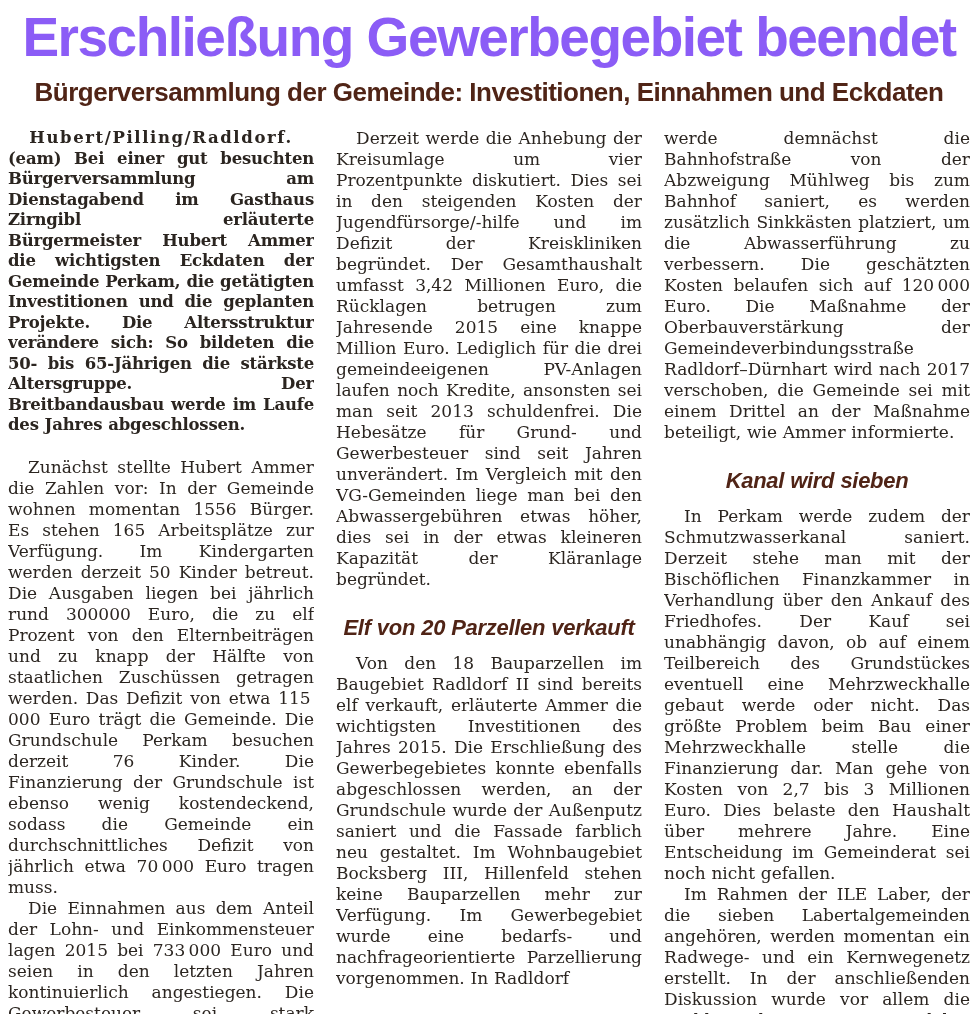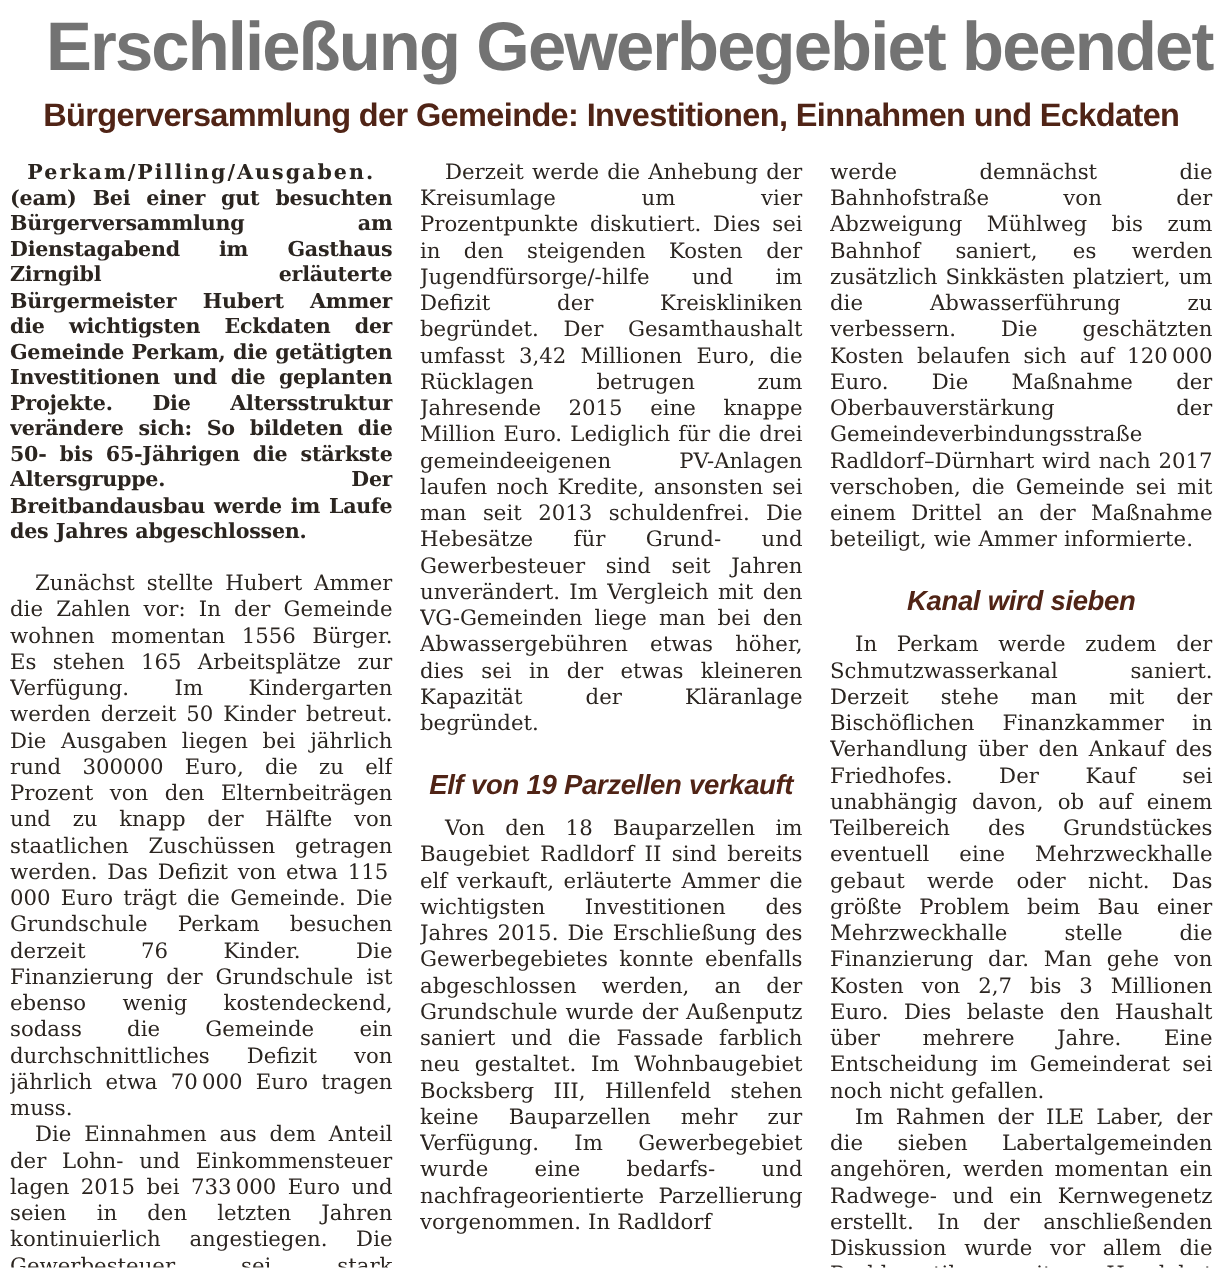--- a/index.html
+++ b/index.html
@@ -17,22 +17,22 @@
     padding: 6px 8px 0 8px;
     background: #ffffff;
   }
   
   .headline {
     font-family: "Liberation Sans", sans-serif;
     font-weight: 700;
     font-size: 55px;
     line-height: 62px;
     letter-spacing: -1.5px;
-    color: #737373;
-    text-align: right;
+    color: #8b5cf6;
+    text-align: center;
     margin: 0;
     white-space: nowrap;
   }
   .deck {
     font-family: "Liberation Sans", sans-serif;
     font-weight: 700;
     font-size: 26px;
     letter-spacing: -0.5px;
     color: #502416;
     text-align: center;
@@ -92,30 +92,30 @@
 <div class="page">
 
   <h1 class="headline">Erschließung Gewerbegebiet beendet</h1>
 
   <h2 class="deck">Bürgerversammlung der Gemeinde: Investitionen, Einnahmen und Eckdaten</h2>
 
   <div class="cols">
 
     <div class="col">
       <p class="lead">
-        <span class="dateline">Perkam/Pilling/Ausgaben.</span>
+        <span class="dateline">Hubert/Pilling/Radldorf.</span>
         <span>(eam) Bei einer gut besuchten Bürgerversammlung am Dienstagabend im Gasthaus Zirngibl erläuterte Bürgermeister Hubert Ammer die wichtigsten Eckdaten der Gemeinde Perkam, die getätigten Investitionen und die geplanten Projekte. Die Altersstruktur verändere sich: So bildeten die 50- bis 65-Jährigen die stärkste Altersgruppe. Der Breitbandausbau werde im Laufe des Jahres abgeschlossen.</span>
       </p>
       <p class="body">Zunächst stellte Hubert Ammer die Zahlen vor: In der Gemeinde wohnen momentan 1556 Bürger. Es stehen 165 Arbeitsplätze zur Verfügung. Im Kindergarten werden derzeit 50 Kinder betreut. Die Ausgaben liegen bei jährlich rund 300000 Euro, die zu elf Prozent von den Elternbeiträgen und zu knapp der Hälfte von staatlichen Zuschüssen getragen werden. Das Defizit von etwa 115 000 Euro trägt die Gemeinde. Die Grundschule Perkam besuchen derzeit 76 Kinder. Die Finanzierung der Grundschule ist ebenso wenig kostendeckend, sodass die Gemeinde ein durchschnittliches Defizit von jährlich etwa 70 000 Euro tragen muss.</p>
       <p class="body">Die Einnahmen aus dem Anteil der Lohn- und Einkommensteuer lagen 2015 bei 733 000 Euro und seien in den letzten Jahren kontinuierlich angestiegen. Die Gewerbesteuer sei stark schwankend, im letzten Jahr kamen dem Haushalt rund 250 000 Euro zugute. Einen größeren Betrag stellen die Schlüsselzu-</p>
     </div>
 
     <div class="col">
       <p class="body">Derzeit werde die Anhebung der Kreisumlage um vier Prozentpunkte diskutiert. Dies sei in den steigenden Kosten der Jugendfürsorge/-hilfe und im Defizit der Kreiskliniken begründet. Der Gesamthaushalt umfasst 3,42 Millionen Euro, die Rücklagen betrugen zum Jahresende 2015 eine knappe Million Euro. Lediglich für die drei gemeindeeigenen PV-Anlagen laufen noch Kredite, ansonsten sei man seit 2013 schuldenfrei. Die Hebesätze für Grund- und Gewerbesteuer sind seit Jahren unverändert. Im Vergleich mit den VG-Gemeinden liege man bei den Abwassergebühren etwas höher, dies sei in der etwas kleineren Kapazität der Kläranlage begründet.</p>
-      <h3 class="subhead">Elf von 19 Parzellen verkauft</h3>
+      <h3 class="subhead">Elf von 20 Parzellen verkauft</h3>
       <p class="body">Von den 18 Bauparzellen im Baugebiet Radldorf II sind bereits elf verkauft, erläuterte Ammer die wichtigsten Investitionen des Jahres 2015. Die Erschließung des Gewerbegebietes konnte ebenfalls abgeschlossen werden, an der Grundschule wurde der Außenputz saniert und die Fassade farblich neu gestaltet. Im Wohnbaugebiet Bocksberg III, Hillenfeld stehen keine Bauparzellen mehr zur Verfügung. Im Gewerbegebiet wurde eine bedarfs- und nachfrageorientierte Parzellierung vorgenommen. In Radldorf</p>
     </div>
 
     <div class="col">
       <p class="body cont">werde demnächst die Bahnhofstraße von der Abzweigung Mühlweg bis zum Bahnhof saniert, es werden zusätzlich Sinkkästen platziert, um die Abwasserführung zu verbessern. Die geschätzten Kosten belaufen sich auf 120 000 Euro. Die Maßnahme der Oberbauverstärkung der Gemeindeverbindungsstraße Radldorf–Dürnhart wird nach 2017 verschoben, die Gemeinde sei mit einem Drittel an der Maßnahme beteiligt, wie Ammer informierte.</p>
       <h3 class="subhead">Kanal wird sieben</h3>
       <p class="body">In Perkam werde zudem der Schmutzwasserkanal saniert. Derzeit stehe man mit der Bischöflichen Finanzkammer in Verhandlung über den Ankauf des Friedhofes. Der Kauf sei unabhängig davon, ob auf einem Teilbereich des Grundstückes eventuell eine Mehrzweckhalle gebaut werde oder nicht. Das größte Problem beim Bau einer Mehrzweckhalle stelle die Finanzierung dar. Man gehe von Kosten von 2,7 bis 3 Millionen Euro. Dies belaste den Haushalt über mehrere Jahre. Eine Entscheidung im Gemeinderat sei noch nicht gefallen.</p>
       <p class="body">Im Rahmen der ILE Laber, der die sieben Labertalgemeinden angehören, werden momentan ein Radwege- und ein Kernwegenetz erstellt. In der anschließenden Diskussion wurde vor allem die Problematik mit Hundekot thematisiert. Ammer appellierte vor allem an die Hundebesitzer, dass sie die Hinterlassenschaften ihrer Tiere mitnehmen.</p>
     </div>
 

